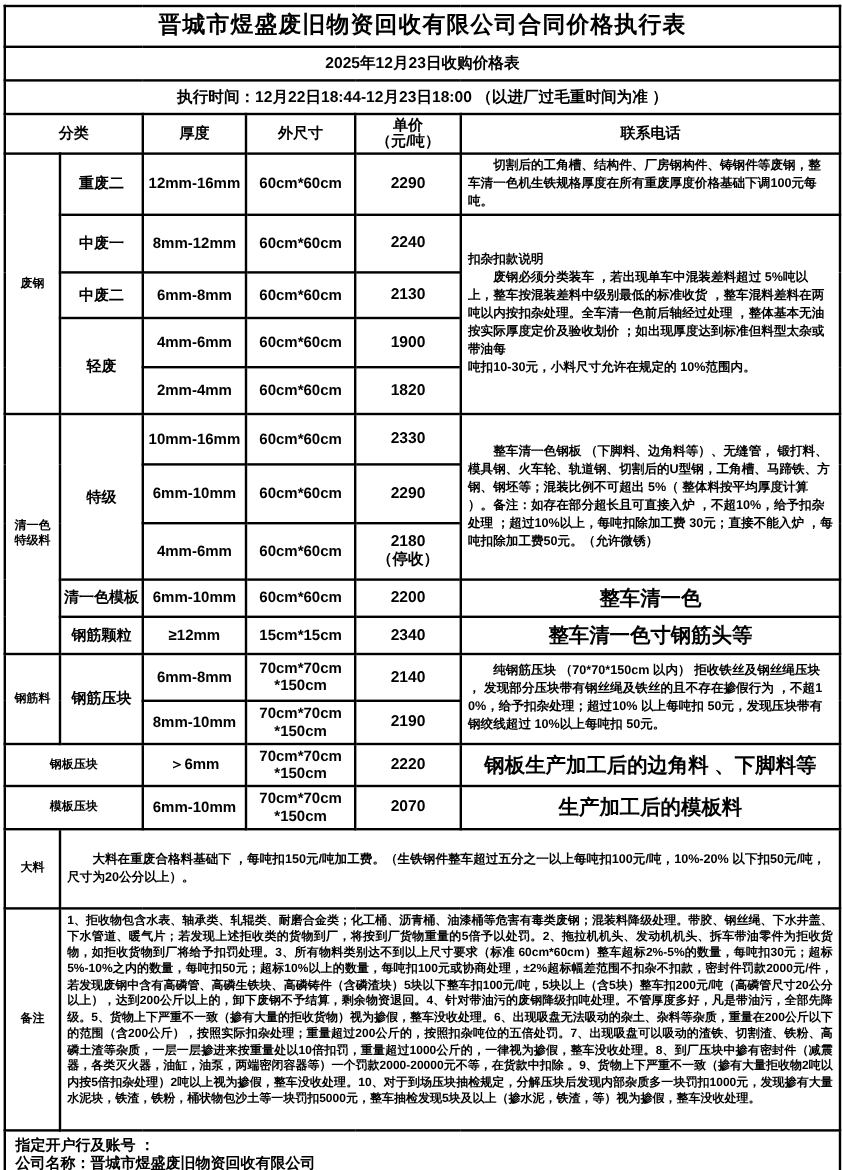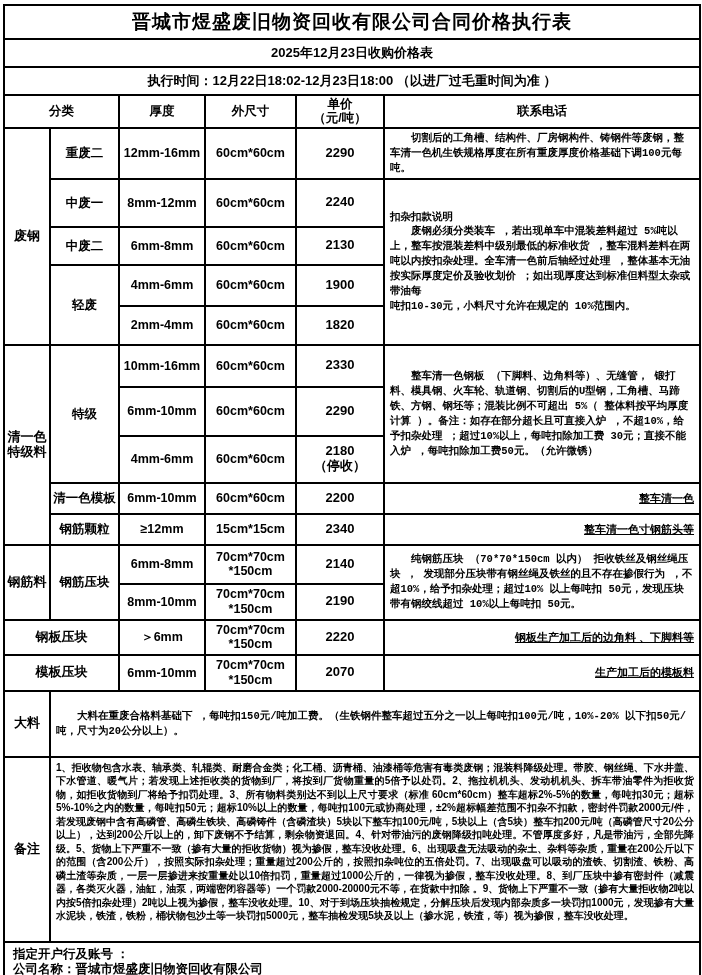--- a/index.html
+++ b/index.html
@@ -2,26 +2,26 @@
 <html><head>
 <meta charset="utf-8">
 <style>
   html,body{margin:0;padding:0;background:#fff;}
   body{width:702px;height:975px;font-family:"Liberation Sans","DejaVu Sans",sans-serif;font-weight:bold;color:#000;overflow:hidden;}
   table{border-collapse:collapse;table-layout:fixed;width:696px;margin:4px 0 0 3px;}
   td{border:2px solid #000;text-align:center;vertical-align:middle;font-size:12.5px;line-height:1.15;white-space:pre-line;padding:1px 2px;overflow:hidden;word-break:break-all;}
   .title-cell{font-size:19px;letter-spacing:1px;height:30px;}
   .sub-cell{font-size:13px;height:24px;}
   .hdr td{font-size:12.5px;}
-  .grp{font-size:13px;margin-top:18px;}
+  .grp{font-size:10px;margin-top:18px;}
   .price{font-size:13px;}
   .desc{text-align:left;font-size:10.5px;line-height:15px;white-space:normal;padding:2px 5px;}
-  .desc.center{text-align:right;font-size:11px;text-decoration:underline;}
+  .desc.center{text-align:center;font-size:17px;}
   .para{white-space:pre-line;}
-  .ind{text-indent:2em;font-family:Liberation Mono, monospace;}
+  .ind{text-indent:2em;}
   .desc-title{text-align:left;white-space:normal;}
   .remarks-cell{vertical-align:top;text-align:justify;font-size:10px;line-height:13.5px;white-space:normal;padding:3px 5px 18px 5px;}
   .footer-cell{vertical-align:top;text-align:left;font-size:12.5px;line-height:15.5px;padding:4px 8px;white-space:normal;}
   .footer-cell div{white-space:pre;}
   .phone2{padding-left:62px;}
 </style>
 </head>
 <body>
 
 <table>
@@ -34,21 +34,21 @@
       <col style="width:316px">
   </colgroup>
   <tbody>
       <tr>
         <td colspan="6" class="title-cell">晋城市煜盛废旧物资回收有限公司合同价格执行表</td>
       </tr>
   <tr>
         <td colspan="6" class="sub-cell">2025年12月23日收购价格表</td>
       </tr>
   <tr>
-        <td colspan="6" class="sub-cell">执行时间：12月22日18:02-12月23日18:00 （以进厂过毛重时间为准 ）</td>
+        <td colspan="6" class="sub-cell">执行时间：12月22日18:44-12月23日18:00 （以进厂过毛重时间为准 ）</td>
       </tr>
   <tr class="hdr">
     <td colspan="2">分类</td>
     <td>厚度</td>
     <td>外尺寸</td>
     <td>单价
 （元/吨）</td>
     <td>联系电话</td>
   </tr>
 

